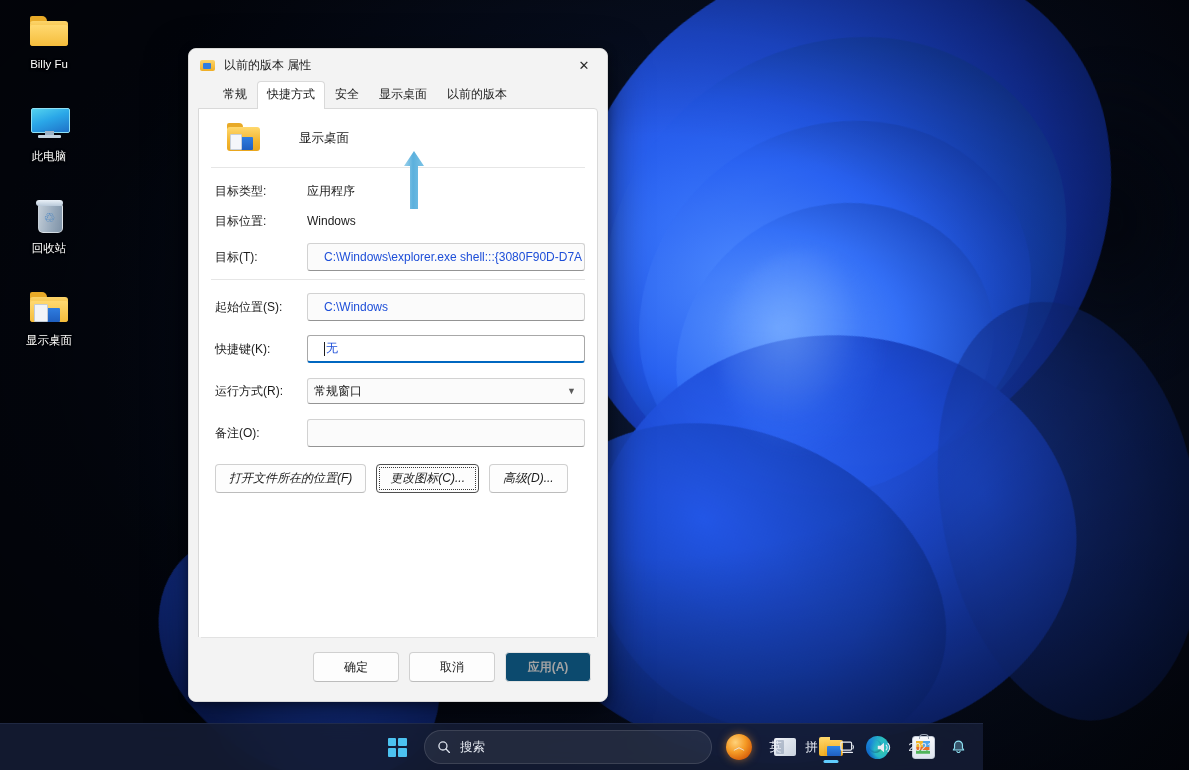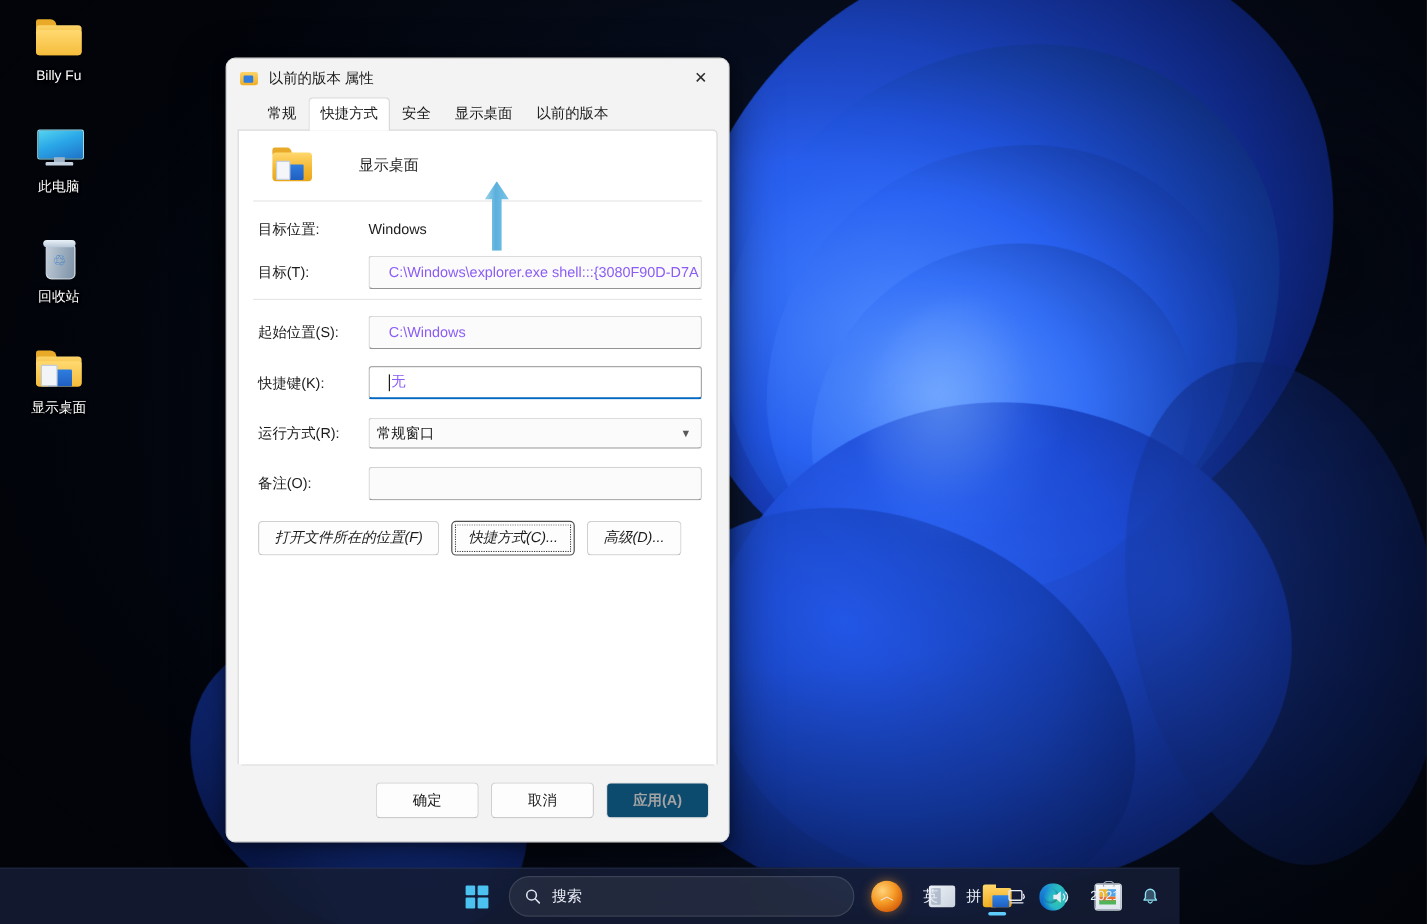--- a/index.html
+++ b/index.html
@@ -372,21 +372,21 @@
     flex: 1;
     height: 24px;
     background: #fbfbfb;
     border: 1px solid #d2d2d2;
     border-bottom-color: #949494;
     border-radius: 3px;
     display: flex;
     align-items: center;
     padding: 0 16px;
     font-size: 12px;
-    color: #8b5cf6;
+    color: #1d4ed8;
     white-space: nowrap;
     overflow: hidden;
     box-sizing: border-box;
   }
   .fld.tall { height: 28px; }
   .fld.focusfld {
     border: 1px solid #a8a8a8;
     border-bottom: 2px solid #0067c0;
     background: #ffffff;
   }
@@ -752,20 +752,24 @@
           <div class="bf-back"></div>
             <div class="bf-body"></div>
           <div class="bf-blue"></div>
             <div class="bf-white"></div>
         </div>
         <div class="hname">显示桌面</div>
       </div>
 
       <div style="height:8px"></div>
 
+      <div class="row">
+        <div class="lab">目标类型:</div>
+        <div class="val">应用程序</div>
+      </div>
 
       <div class="row">
         <div class="lab">目标位置:</div>
         <div class="val">Windows</div>
       </div>
 
       <div class="row" style="margin-top:6px">
         <div class="lab">目标(T):</div>
         <div class="fld tall">C:\Windows\explorer.exe shell:::{3080F90D-D7A</div>
       </div>
@@ -793,21 +797,21 @@
         </div>
       </div>
 
       <div class="row" style="margin-top:12px">
         <div class="lab">备注(O):</div>
         <div class="fld tall"></div>
       </div>
 
       <div id="btnrow">
         <div class="abtn">打开文件所在的位置(F)</div>
-        <div class="abtn focused">快捷方式(C)...</div>
+        <div class="abtn focused">更改图标(C)...</div>
         <div class="abtn">高级(D)...</div>
       </div>
 
       <div id="arrow">
         <svg width="22" height="58" viewBox="0 0 22 58">
           <defs>
             <linearGradient id="ag" x1="0" y1="0" x2="1" y2="0">
               <stop offset="0%" stop-color="#9ed3ec"></stop>
               <stop offset="45%" stop-color="#5bb0dd"></stop>
               <stop offset="100%" stop-color="#7cc3e6"></stop>

